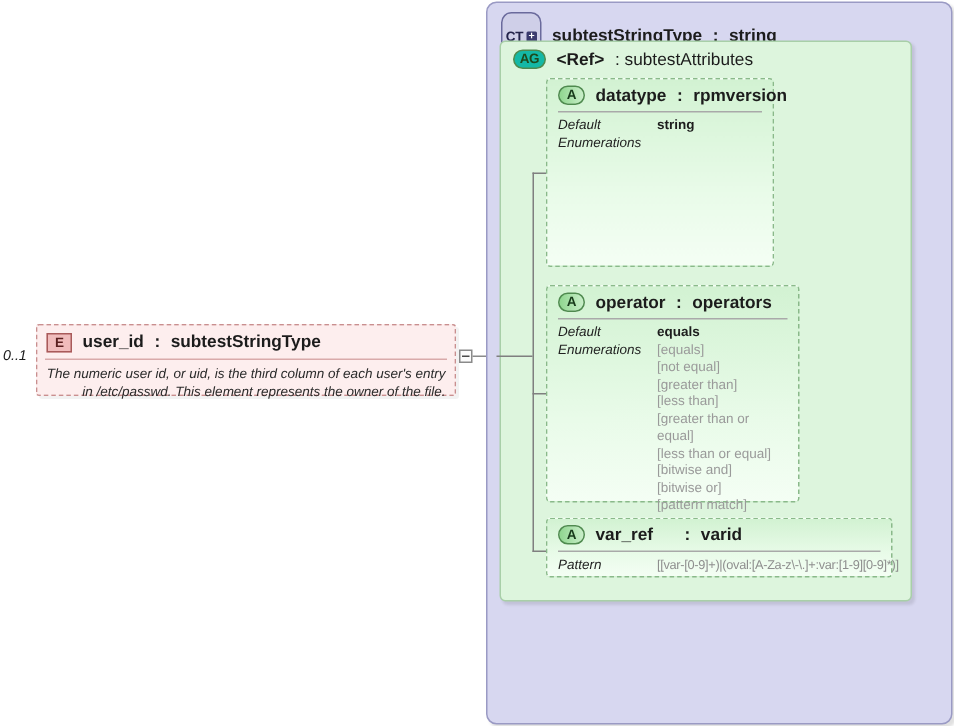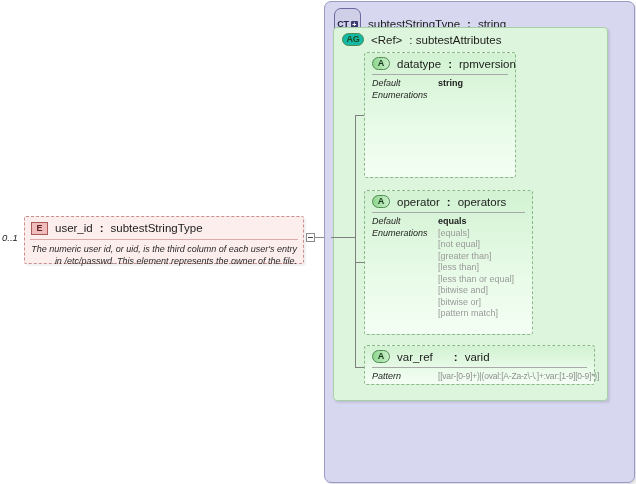--- a/index.html
+++ b/index.html
@@ -29,21 +29,21 @@
     align-items: center;
     justify-content: center;
     font-size: 9px;
     font-weight: bold;
     letter-spacing: -0.2px;
     line-height: 1;
     height: 13px;
     min-width: 20px;
     padding: 0 2px;
   }
-  .name-main { font-weight: normal; font-size: 11.5px; color: #1c1c1c; }
+  .name-main { font-weight: bold; font-size: 11.5px; color: #1c1c1c; }
   .name-sep  { font-weight: bold; font-size: 11.5px; color: #1c1c1c; }
 
   
   #elem-box {
     position: absolute;
     left: 24px; top: 216px;
     width: 280px; height: 48px;
     border: 1px dashed #c98f8f;
     background: #fdeeee;
     border-radius: 2px;
@@ -148,21 +148,21 @@
     padding: 5px 0 0 8px;
   }
   #ag-box .badge {
     border: 1px solid #4f8a4f;
     background: #14b8a6;
     color: #1d4a1d;
     border-radius: 7px;
     min-width: 22px;
   }
   #ag-box .ref-name {
-    font-weight: normal; font-size: 11.5px; color: #1c1c1c;
+    font-weight: bold; font-size: 11.5px; color: #1c1c1c;
   }
   #ag-box .ref-type {
     font-weight: normal; font-size: 11.5px; color: #1c1c1c;
   }
 
   
   .attr-box {
     position: absolute;
     border: 1px dashed #8ab98a;
     border-radius: 3px;
@@ -304,20 +304,21 @@
     <div class="rule"></div>
     <div class="facets">
       <div class="facet-label">Default</div>
       <div class="facet-default">equals</div>
       <div class="facet-label">Enumerations</div>
       <div>
           <div class="facet-enum">[equals]</div>
           <div class="facet-enum">[not equal]</div>
           <div class="facet-enum">[greater than]</div>
           <div class="facet-enum">[less than]</div>
+          <div class="facet-enum">[greater than or equal]</div>
           <div class="facet-enum">[less than or equal]</div>
           <div class="facet-enum">[bitwise and]</div>
           <div class="facet-enum">[bitwise or]</div>
           <div class="facet-enum">[pattern match]</div>
         </div>
     </div>
   </div>
 
   <div class="attr-box" id="attr-varref">
     <div class="hdr">

